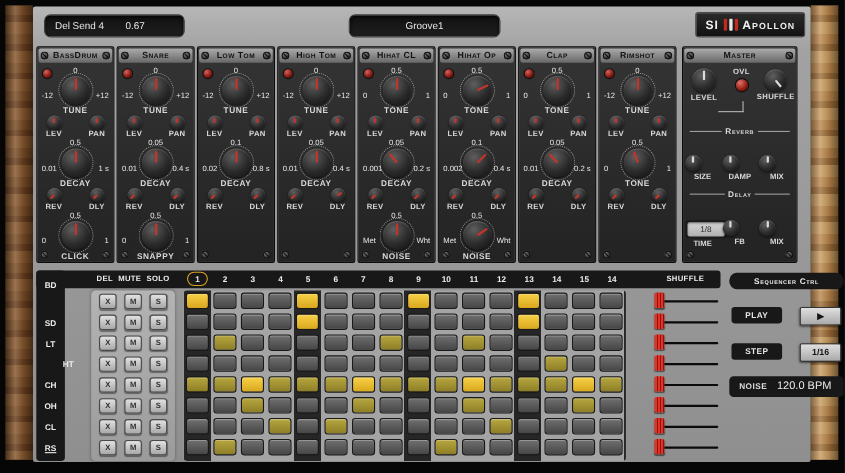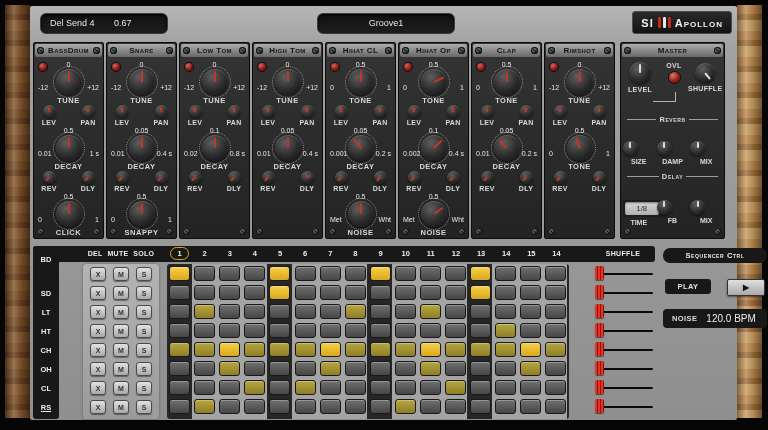--- a/index.html
+++ b/index.html
@@ -760,21 +760,21 @@
             <div class="nc">14</div>
             <div class="nc">15</div>
             <div class="nc">14</div>
           </div>
         <div class="band-sh">SHUFFLE</div>
       </div>
       <div class="lstrip">
           <div class="rlabel" style="top: 4px;">BD</div>
           <div class="rlabel" style="top: 38px;">SD</div>
           <div class="rlabel" style="top: 57px;">LT</div>
-          <div class="rlabel" style="top: 76px;">HT</div>
+          <div class="rlabel" style="top: 76px; margin-left: 16px;">HT</div>
           <div class="rlabel" style="top: 95px;">CH</div>
           <div class="rlabel" style="top: 114px;">OH</div>
           <div class="rlabel" style="top: 133px;">CL</div>
           <div class="rlabel" style="top: 152px; text-decoration: underline;">RS</div>
         </div>
       <div class="xms-panel">
           <div class="xms-row">
             <div class="xms-btn">X</div>
             <div class="xms-btn">M</div>
             <div class="xms-btn">S</div>
@@ -1251,20 +1251,24 @@
             <div class="handle" style="left: 0px;"></div>
           </div>
         </div>
     </div>
 
     <div class="sc">
       <div class="sc-title">Sequencer Ctrl</div>
       <div class="sc-row">
         <div class="sc-lbl">PLAY</div>
         <div class="sc-btn"><span>▶</span></div>
+      </div>
+      <div class="sc-row">
+        <div class="sc-lbl">STEP</div>
+        <div class="sc-btn">1/16</div>
       </div>
       <div class="sc-tempo">
         <span class="t-lbl">NOISE</span>
         <span class="t-val">120.0 BPM</span>
       </div>
     </div>
 
   </div>
 </div>
 

